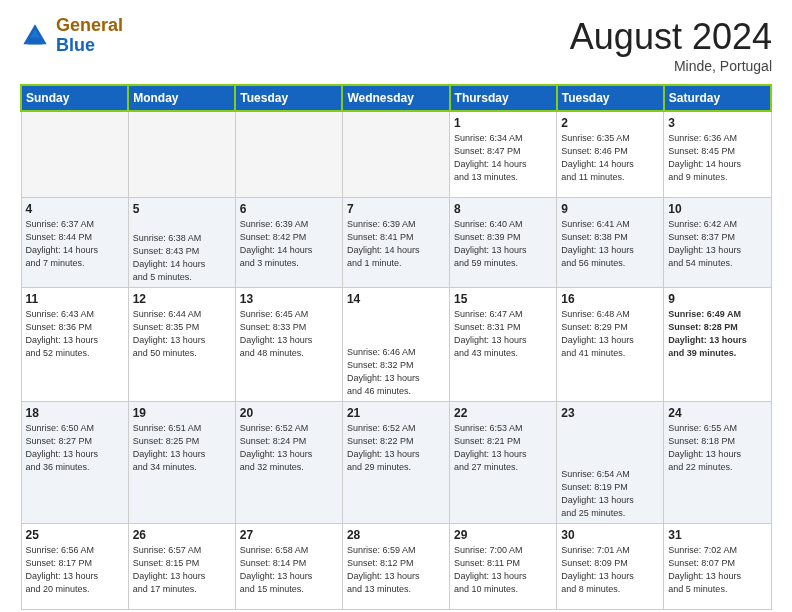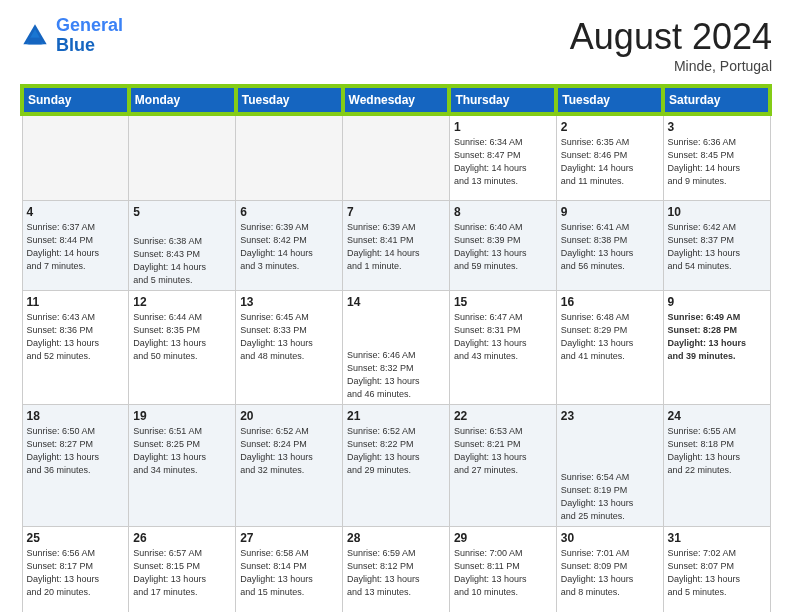--- a/index.html
+++ b/index.html
@@ -28,21 +28,21 @@
       align-items: center;
       gap: 6px;
     }
     .logo-text {
       font-size: 18px;
       font-weight: bold;
       line-height: 1.1;
       color: #222;
     }
     .logo-text span {
-      color: #3b82f6;
+      color: #a16207;
     }
     .logo-icon {
       width: 30px;
       height: 30px;
     }
     .title-block {
       text-align: right;
     }
     .month-title {
       font-size: 36px;
@@ -59,21 +59,21 @@
       width: 100%;
       table-layout: fixed;
     }
     .calendar th {
       background: #1565c0;
       color: #fff;
       font-size: 12px;
       font-weight: bold;
       padding: 5px 4px;
       text-align: left;
-      border: 4px solid #84cc16;
+      border: 2px solid #84cc16;
     }
     .calendar td {
       border: 1px solid #ccc;
       vertical-align: top;
       padding: 4px 4px 3px 4px;
       font-size: 9.5px;
       color: #222;
       background: #fff;
       height: 86px;
     }

